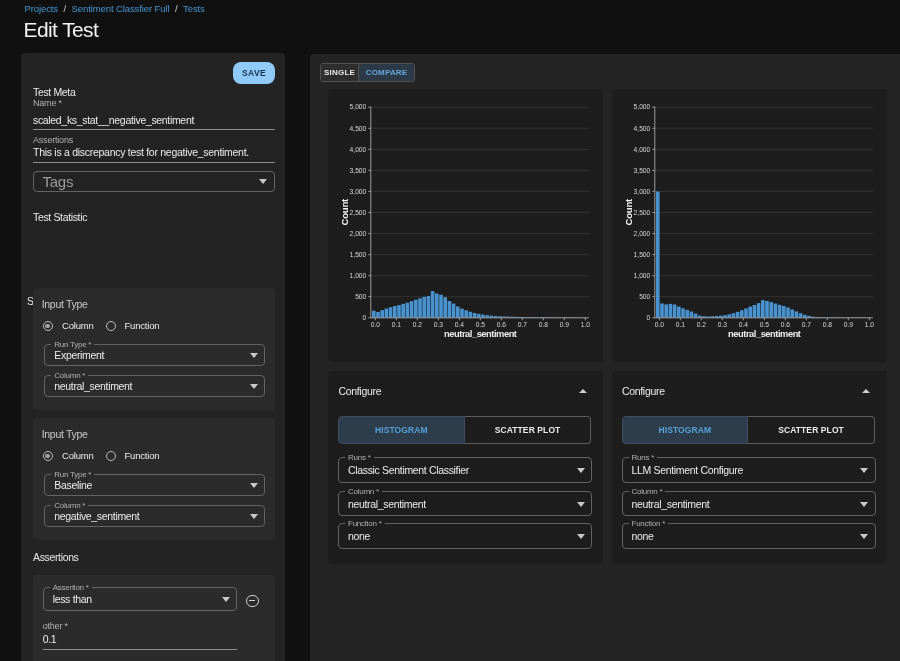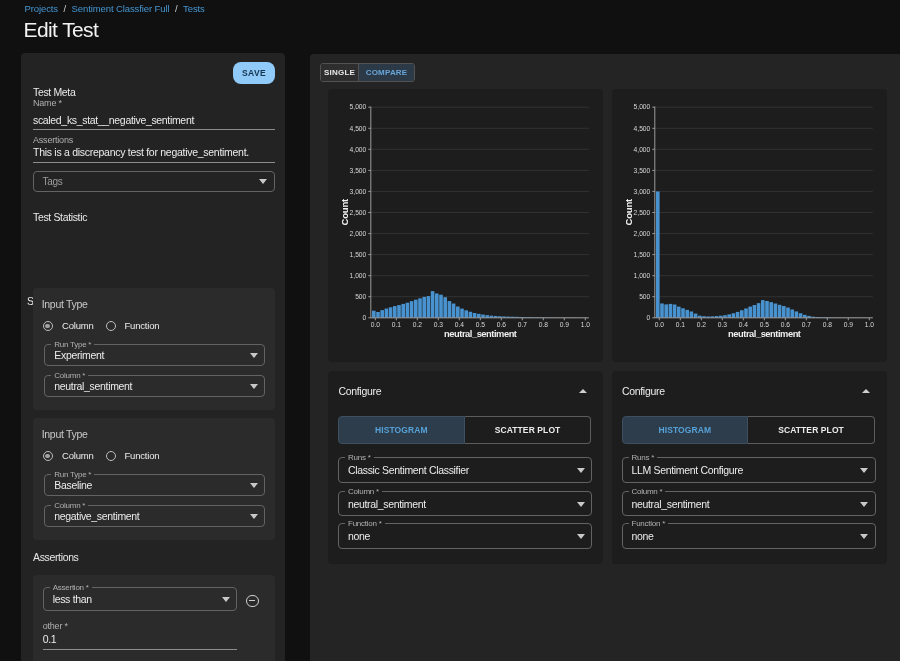--- a/index.html
+++ b/index.html
@@ -6,21 +6,21 @@
     <div class="abs" style="left:21px;top:53px;width:263.5px;height:640px;background:#232323;border-radius:4px;"></div>
     <div class="abs" style="left:233px;top:61.5px;width:42px;height:22.5px;background:#90caf9;border-radius:8px;display:flex;align-items:center;justify-content:center;font-size:8.5px;font-weight:bold;color:#16344e;letter-spacing:0.4px;">SAVE</div>
     <div class="abs" style="left:33px;top:86px;font-size:10.5px;letter-spacing:-0.35px;color:#e9e9e9;">Test Meta</div>
     <div class="abs" style="left:33px;top:97.5px;font-size:9px;letter-spacing:-0.2px;color:#b0b0b0;line-height:10px;">Name *</div>
     <div class="abs" style="left:33px;top:113.5px;font-size:10.5px;letter-spacing:-0.33px;color:#ececec;line-height:13px;white-space:nowrap;">scaled_ks_stat__negative_sentiment</div>
     <div class="abs" style="left:33px;top:128.5px;width:241.7px;height:1px;background:#8d8d8d;"></div>
     <div class="abs" style="left:33px;top:135px;font-size:9px;letter-spacing:-0.2px;color:#b0b0b0;line-height:10px;">Assertions</div>
     <div class="abs" style="left:33px;top:146px;font-size:10.5px;letter-spacing:-0.28px;color:#ececec;line-height:13px;white-space:nowrap;">This is a discrepancy test for negative_sentiment.</div>
     <div class="abs" style="left:33px;top:161.5px;width:241.7px;height:1px;background:#8d8d8d;"></div>
     <div class="abs" style="left:32.6px;top:171.2px;width:242.1px;height:20.5px;border:1px solid #636363;border-radius:4px;">
-      <span style="position:absolute;left:9px;top:50%;transform:translateY(-50%);font-size:10px;letter-spacing:-0.3px;color:#9b9b9b;">Tags</span>
+      <span style="position:absolute;left:9px;top:50%;transform:translateY(-50%);font-size:15px;letter-spacing:-0.3px;color:#9b9b9b;">Tags</span>
       <span style="position:absolute;right:6.6px;top:50%;margin-top:-2.2px;width:0;height:0;border-left:4px solid transparent;border-right:4px solid transparent;border-top:5px solid #c9c9c9;"></span>
     </div>
     <div class="abs" style="left:33px;top:211px;font-size:10.5px;letter-spacing:-0.35px;color:#e9e9e9;">Test Statistic</div>
     <div class="abs" style="left:27px;top:270.5px;font-size:10.5px;letter-spacing:-0.35px;color:#e9e9e9;margin-top:24px;">Statistic Inputs</div>
     <div class="abs" style="left:33px;top:288.3px;width:241.7px;height:122px;background:#2b2b2b;border-radius:4px;"></div>
     <div class="abs" style="left:41.7px;top:297.8px;font-size:10.5px;letter-spacing:-0.3px;color:#c9c9c9;">Input Type</div>
     <div class="abs" style="left:42.8px;top:321.1px;width:10px;height:10px;border:1.4px solid #bdbdbd;border-radius:50%;"></div>
     <div class="abs" style="left:45.4px;top:323.70000000000005px;width:4.8px;height:4.8px;background:#a3a3a3;border-radius:50%;"></div>
     <div class="abs" style="left:62.1px;top:320.1px;font-size:9.5px;letter-spacing:-0.2px;color:#ececec;">Column</div>
     <div class="abs" style="left:106.2px;top:321.1px;width:10px;height:10px;border:1.4px solid #bdbdbd;border-radius:50%;"></div>

